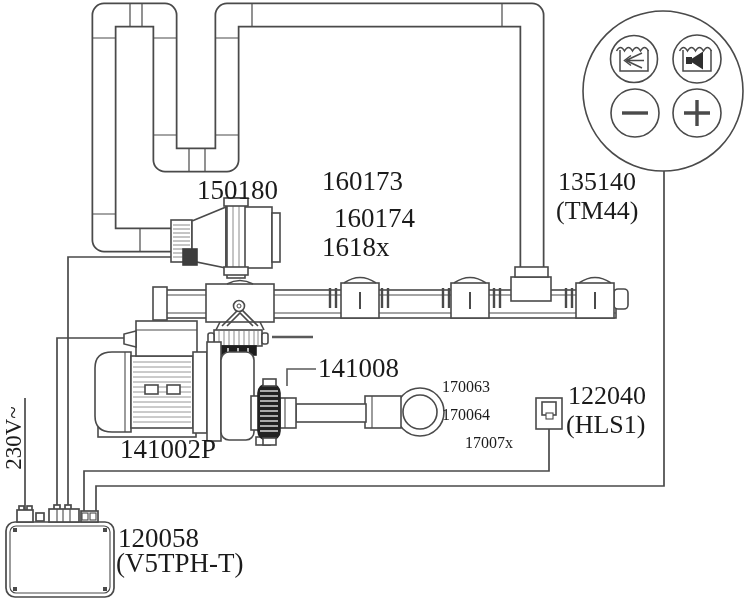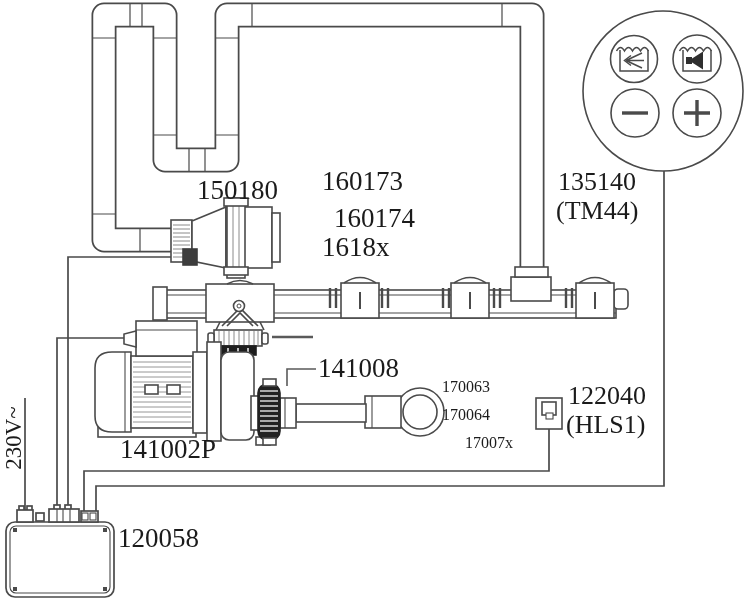--- a/index.html
+++ b/index.html
@@ -216,14 +216,15 @@
 <div class="lbl f23" style="left:442px;top:379px;">170063</div>
 <div class="lbl f23" style="left:442px;top:407px;">170064</div>
 <div class="lbl f23" style="left:442px;top:435px;margin-left:23px;">17007x</div>
 
 <div class="lbl f26" style="left:568px;top:383px;">122040</div>
 <div class="lbl f26" style="left:566px;top:412px;">(HLS1)</div>
 
 <div class="lbl f27" style="left:111px;top:436px;margin-left:9px;">141002P</div>
 
 <div class="lbl f27" style="left:118px;top:525px;">120058</div>
+<div class="lbl f27" style="left:116px;top:550px;">(V5TPH-T)</div>
 
 </div>
 
 </body></html>

